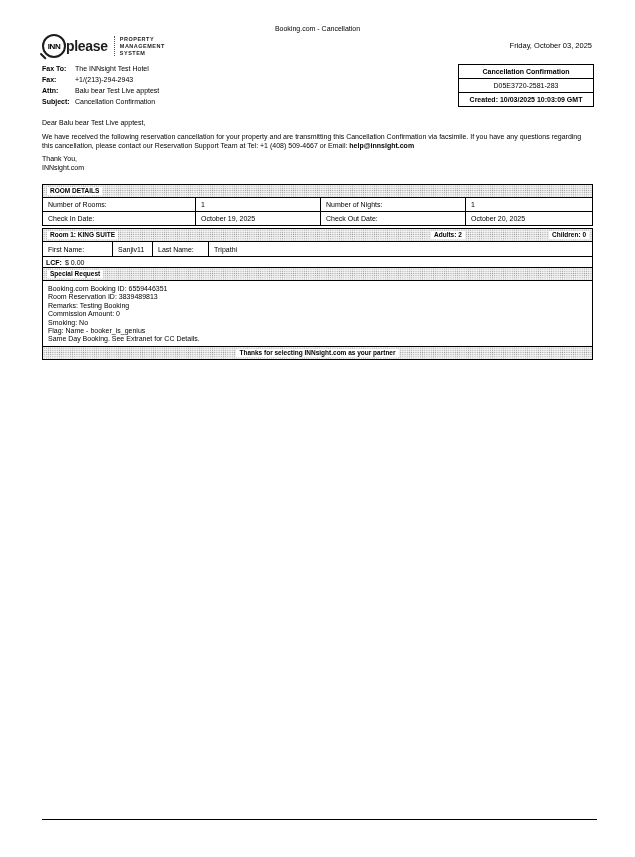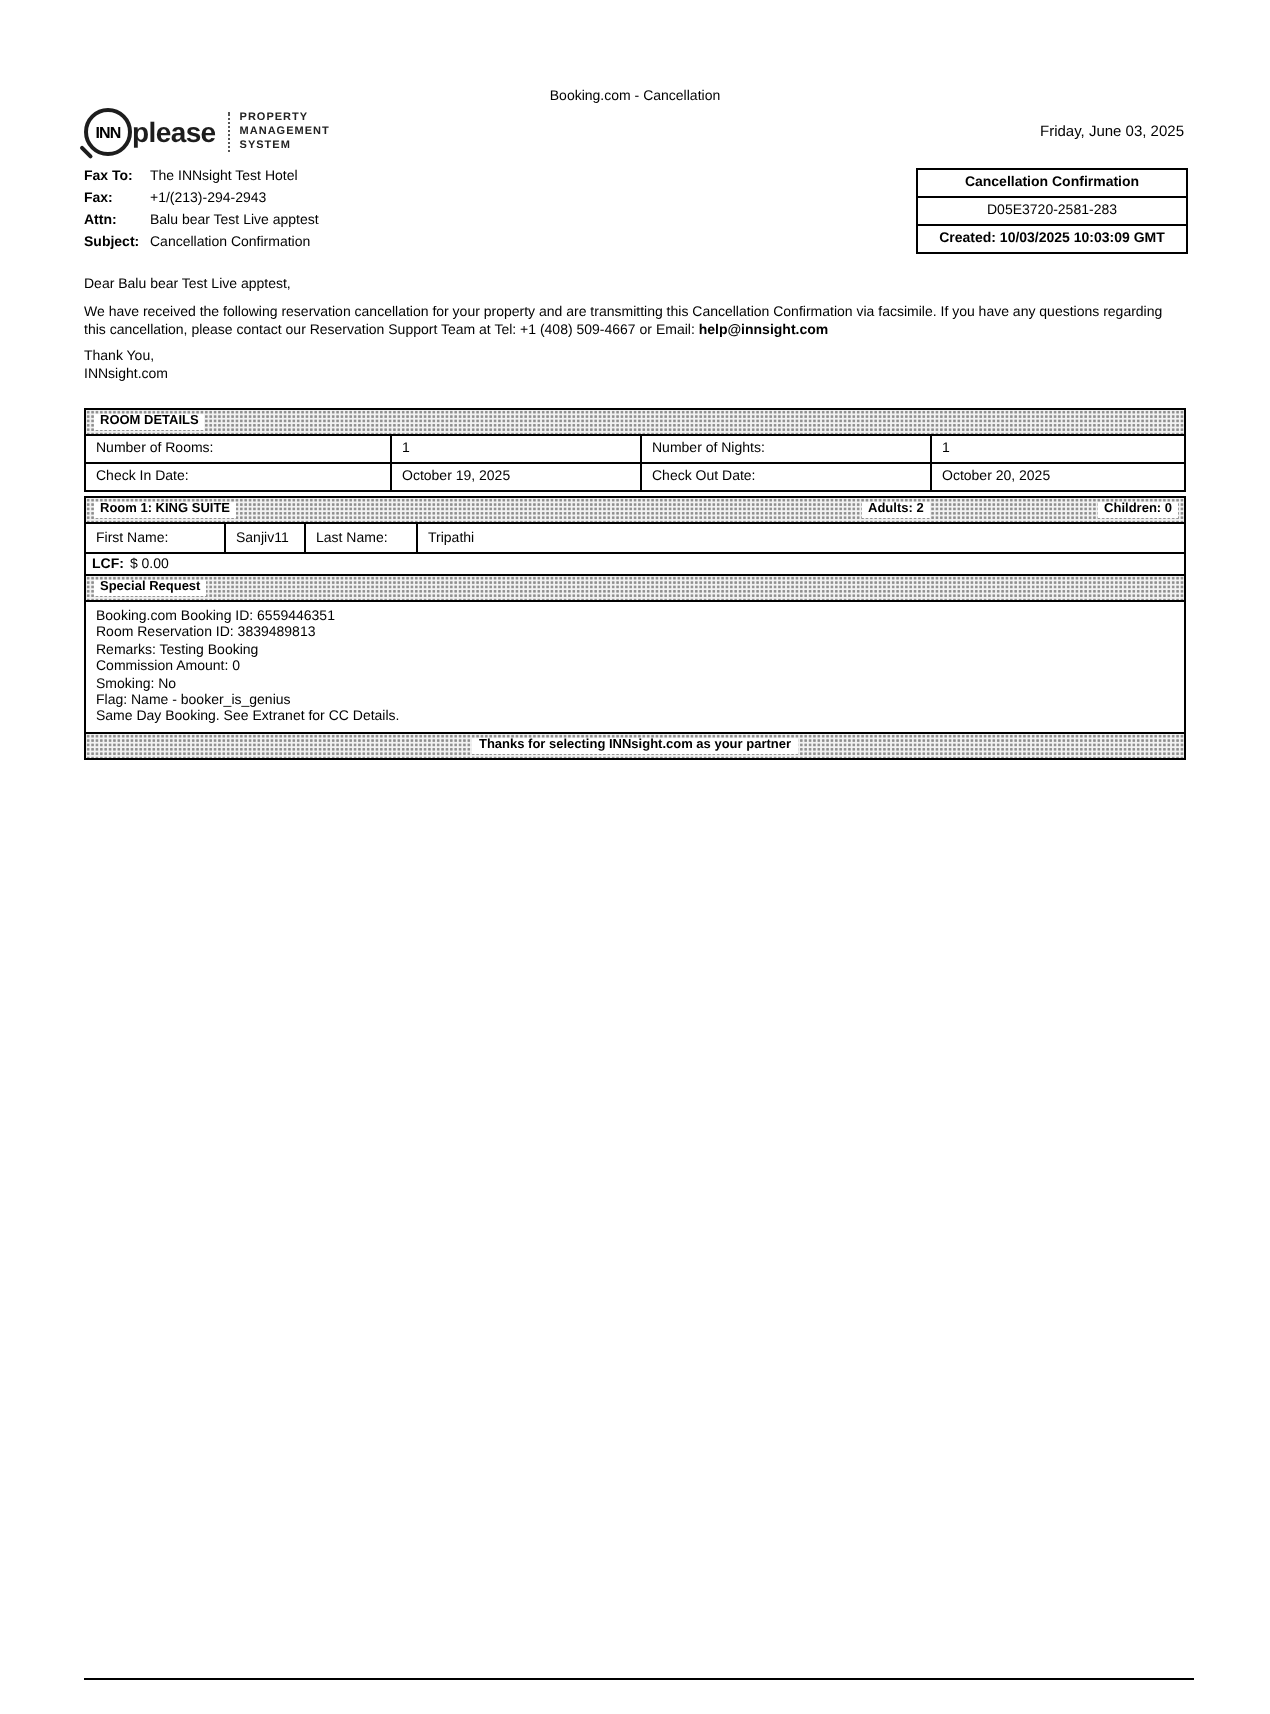--- a/index.html
+++ b/index.html
@@ -1,17 +1,17 @@
 <!DOCTYPE html>
 <html><head>
 <meta charset="utf-8">
 <style>
   html,body{margin:0;padding:0;background:#fff;}
   body{width:635px;height:857px;position:relative;font-family:"Liberation Sans",sans-serif;color:#000;overflow:hidden;}
-  #doc{position:absolute;inset:0;margin-top:20px;}
+  #doc{position:absolute;inset:0;}
 
   .doc-title{position:absolute;top:25px;left:0;width:635px;text-align:center;font-size:7px;}
   .date-line{position:absolute;top:41px;right:43px;font-size:7.5px;}
 
   
   .logo{position:absolute;left:42px;top:33px;display:flex;align-items:center;height:26px;}
   .lens-wrap{position:relative;width:24px;height:24px;}
   .lens{position:absolute;inset:0;border:2px solid #1d1d1d;border-radius:50%;display:flex;align-items:center;justify-content:center;font-size:8px;font-weight:800;letter-spacing:-0.4px;}
   .handle{position:absolute;width:8px;height:2.4px;background:#1d1d1d;left:-3px;bottom:1px;transform:rotate(45deg);border-radius:2px;}
   .logo-sight{font-size:14px;font-weight:700;letter-spacing:-0.3px;margin-left:0px;color:#1d1d1d;}
@@ -89,21 +89,21 @@
     </div>
     <span class="logo-sight">please</span>
     <div class="logo-divider"></div>
     <div class="logo-tagline">
       <div>PROPERTY</div>
       <div>MANAGEMENT</div>
       <div>SYSTEM</div>
     </div>
   </div>
 
-  <div class="date-line">Friday, June 03, 2025</div>
+  <div class="date-line">Friday, October 03, 2025</div>
 
   <div class="fax-block">
     <div class="fax-row">
       <span class="lbl">Fax To:</span><span class="val">The INNsight Test Hotel</span>
     </div>
     <div class="fax-row">
       <span class="lbl">Fax:</span><span class="val">+1/(213)-294-2943</span>
     </div>
     <div class="fax-row">
       <span class="lbl">Attn:</span><span class="val">Balu bear Test Live apptest</span>

